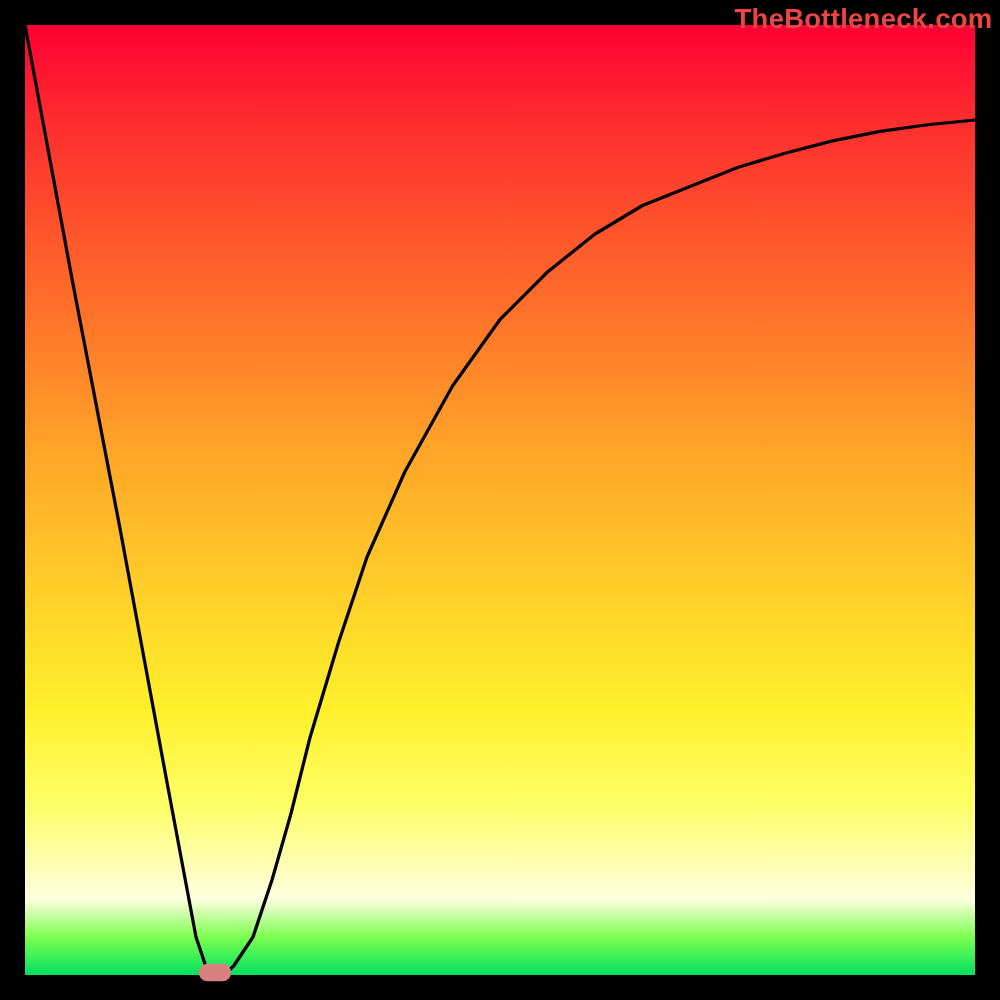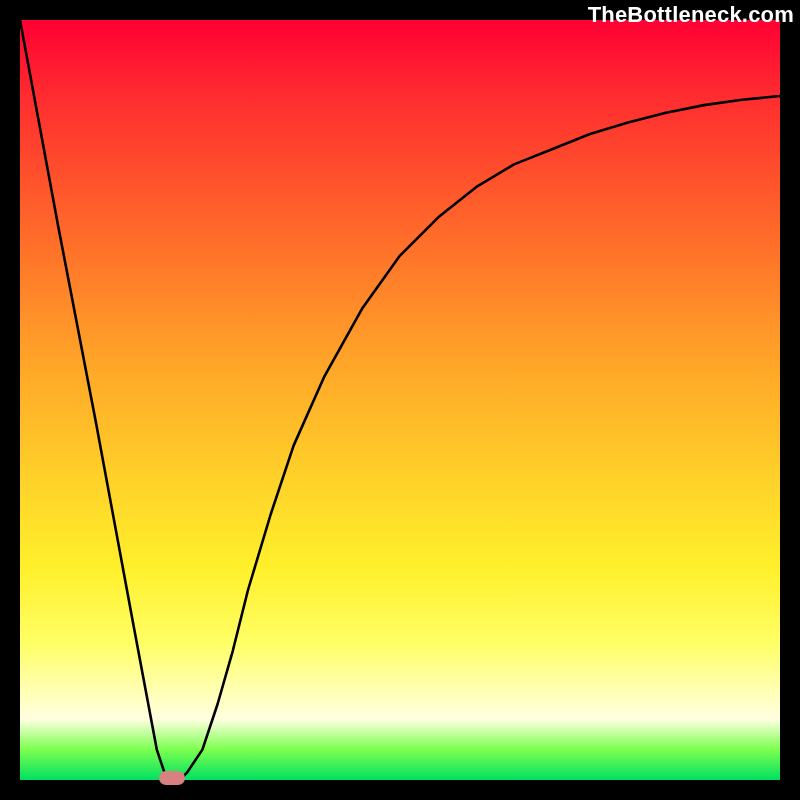--- a/index.html
+++ b/index.html
@@ -37,21 +37,21 @@
       #7cff50 96%,
       #00e060 100%
     );
   }
   .watermark {
     position: absolute;
     top: 2px;
     right: 6px;
     font-size: 22px;
     font-weight: 600;
-    color: #ffffff;
+    color: #ef4444;
     letter-spacing: 0.2px;
     user-select: none;
   }
   svg.curve {
     position: absolute;
     left: 0;
     top: 0;
     width: 760px;
     height: 760px;
     overflow: visible;

